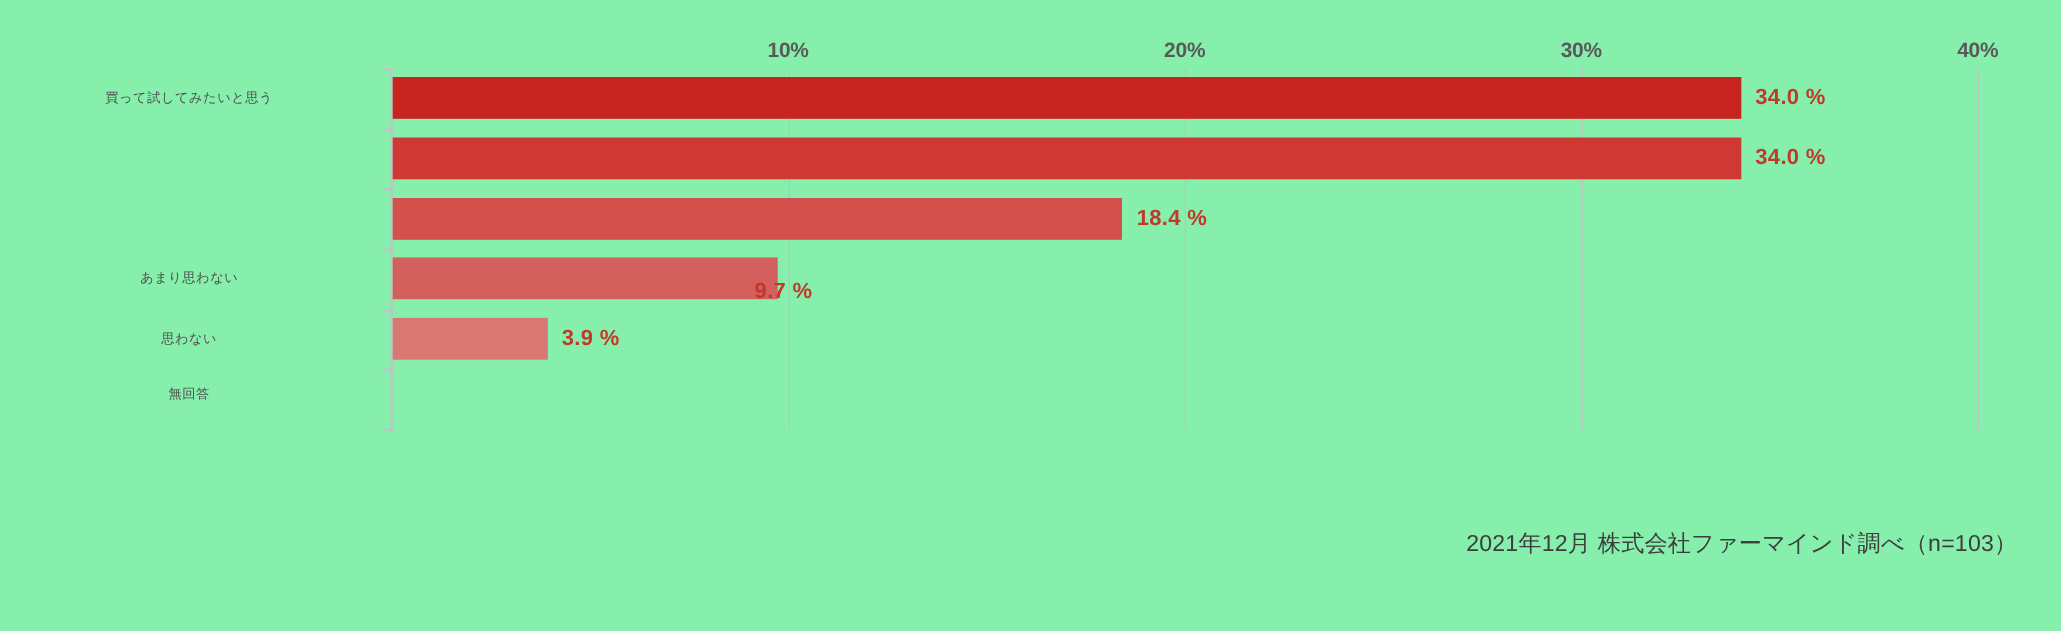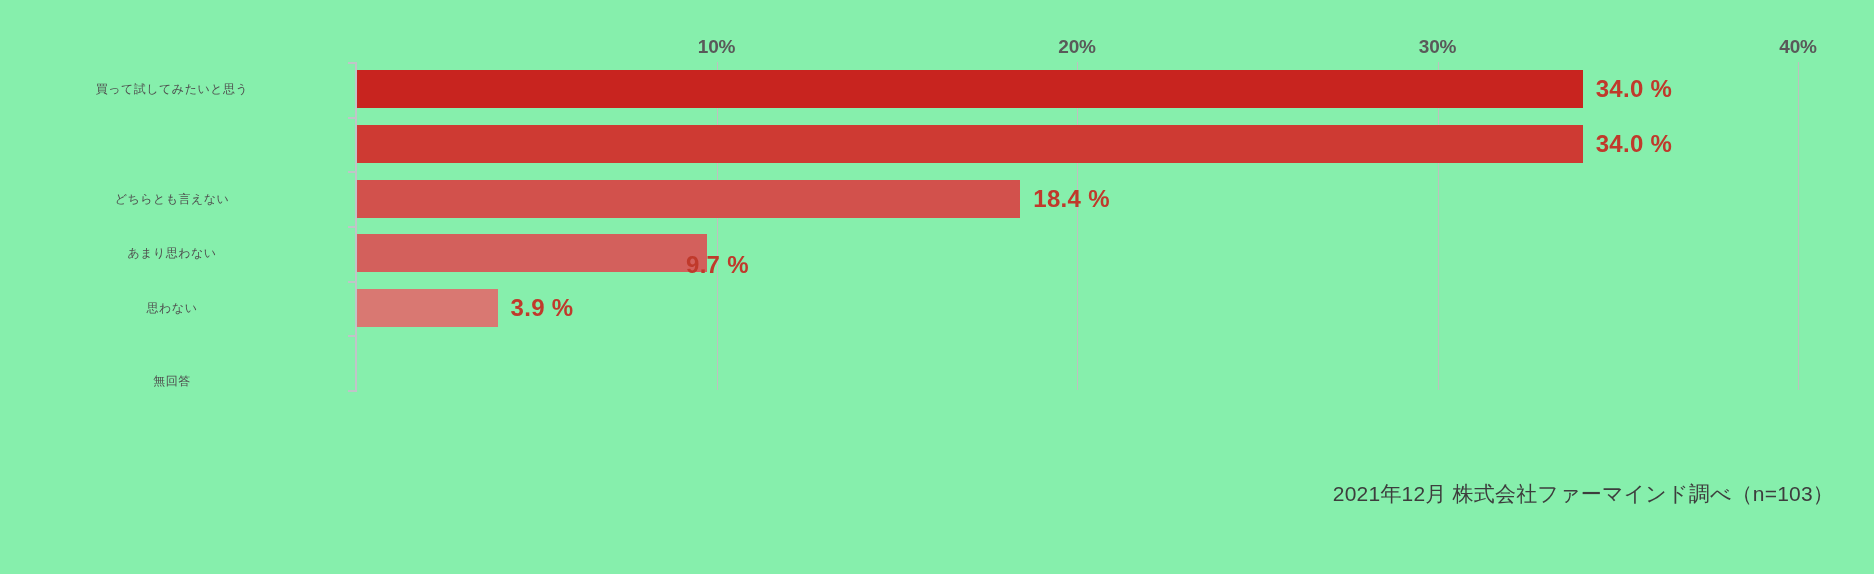--- a/index.html
+++ b/index.html
@@ -81,21 +81,21 @@
   }
 
   .bar {
     position: absolute;
     left: 357px;
     height: 38px;
     transform: translateY(-50%);
   }
   .bar-value {
     position: absolute;
-    font-size: 24px;
+    font-size: 20px;
     font-weight: 700;
     color: #c0392b;
     white-space: nowrap;
     transform: translateY(-50%);
     letter-spacing: 0.3px;
   }
 
   
   .footnote {
     position: absolute;
@@ -131,27 +131,26 @@
   <div class="footnote">2021年12月 株式会社ファーマインド調べ（n=103）</div>
 
 <div class="ytick" style="top: 62px;"></div>
     <div class="cat-label-box" style="top: 89.3333px;">買って試してみたいと思う</div>
     <div class="bar" style="top: 89.3333px; width: 1225.7px; height: 38px; background: rgb(200, 36, 31);"></div>
     <div class="bar-value" style="top: 89.3333px; left: 1595.7px; color: rgb(192, 57, 43);">34.0 %</div>
     <div class="ytick" style="top: 116.667px;"></div>
     <div class="bar" style="top: 144px; width: 1225.7px; height: 38px; background: rgb(206, 58, 51);"></div>
     <div class="bar-value" style="top: 144px; left: 1595.7px; color: rgb(192, 57, 43);">34.0 %</div>
     <div class="ytick" style="top: 171.333px;"></div>
-    <div class="cat-label-box" style="top: 198.667px;">どちらとも言えない</div>
     <div class="bar" style="top: 198.667px; width: 663.32px; height: 38px; background: rgb(210, 81, 76);"></div>
     <div class="bar-value" style="top: 198.667px; left: 1033.32px; color: rgb(192, 57, 43);">18.4 %</div>
     <div class="ytick" style="top: 226px;"></div>
     <div class="cat-label-box" style="top: 253.333px;">あまり思わない</div>
     <div class="bar" style="top: 253.333px; width: 349.685px; height: 38px; background: rgb(211, 96, 92);"></div>
     <div class="bar-value" style="top: 253.333px; left: 686px; color: rgb(192, 57, 43); margin-top: 12px;">9.7 %</div>
     <div class="ytick" style="top: 280.667px;"></div>
     <div class="cat-label-box" style="top: 308px;">思わない</div>
     <div class="bar" style="top: 308px; width: 140.595px; height: 38px; background: rgb(217, 120, 114);"></div>
     <div class="bar-value" style="top: 308px; left: 510.595px; color: rgb(192, 57, 43);">3.9 %</div>
     <div class="ytick" style="top: 335.333px;"></div>
-    <div class="cat-label-box" style="top: 381px;">無回答</div>
+    <div class="cat-label-box" style="top: 358px;">無回答</div>
     <div class="ytick" style="top: 390px;"></div>
   </div>
 
 </body></html>

